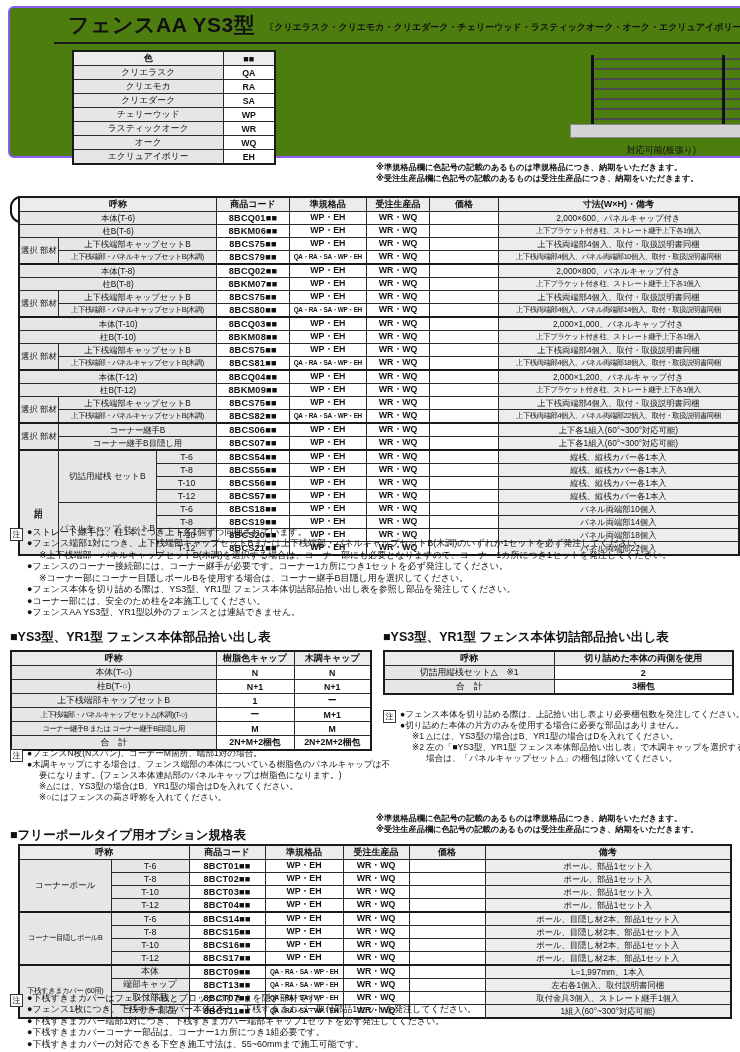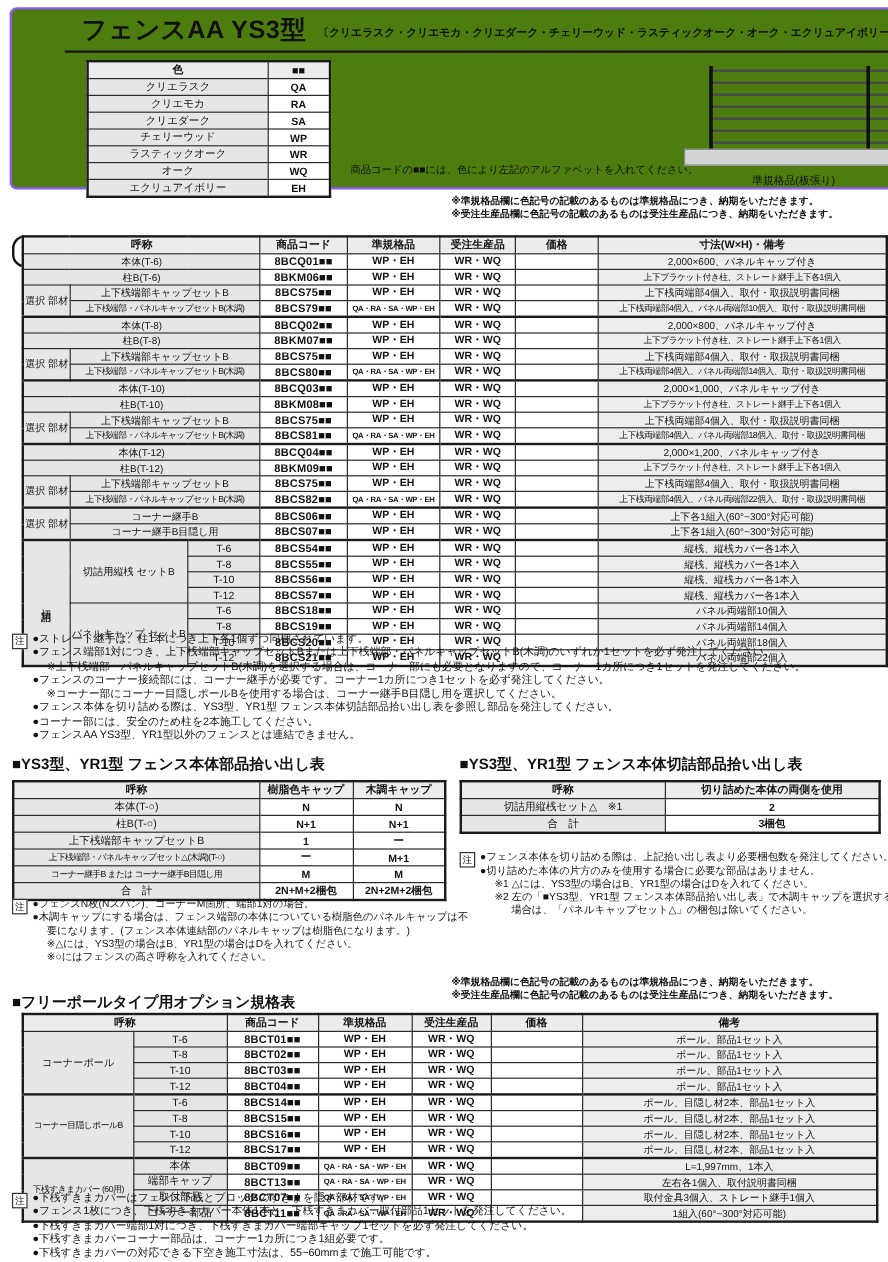--- a/index.html
+++ b/index.html
@@ -119,34 +119,33 @@
                 <td class="c-name">オーク</td>
                 <td class="c-val">WQ</td>
               </tr>
               <tr>
                 <td class="c-name">エクリュアイボリー</td>
                 <td class="c-val">EH</td>
               </tr>
             </tbody>
           </table>
         </div>
-      <div class="color-note">商品コードの■■には、色により左記のアルファベットを入れてください。</div>
       <div class="illus">
         <div class="slat s1"></div>
           <div class="slat s2"></div>
           <div class="slat s3"></div>
         <div class="slat s4"></div>
           <div class="slat s5"></div>
           <div class="slat s6"></div>
           <div class="slat s7"></div>
         <div class="post post-l"></div>
         <div class="post post-r"></div>
         <div class="base"></div>
       </div>
-      <div class="illus-caption">準規格品(板張り)</div>
+      <div class="illus-caption">対応可能(板張り)</div>
     </div>
   </div>
 
   <div class="badge">フリーポールタイプ</div>
   <div class="notices notices-1">
       <div class="notice-line sub">※準規格品欄に色記号の記載のあるものは準規格品につき、納期をいただきます。</div>
       <div class="notice-line sub">※受注生産品欄に色記号の記載のあるものは受注生産品につき、納期をいただきます。</div>
     </div>
 
   <div class="tbl-main mt">

